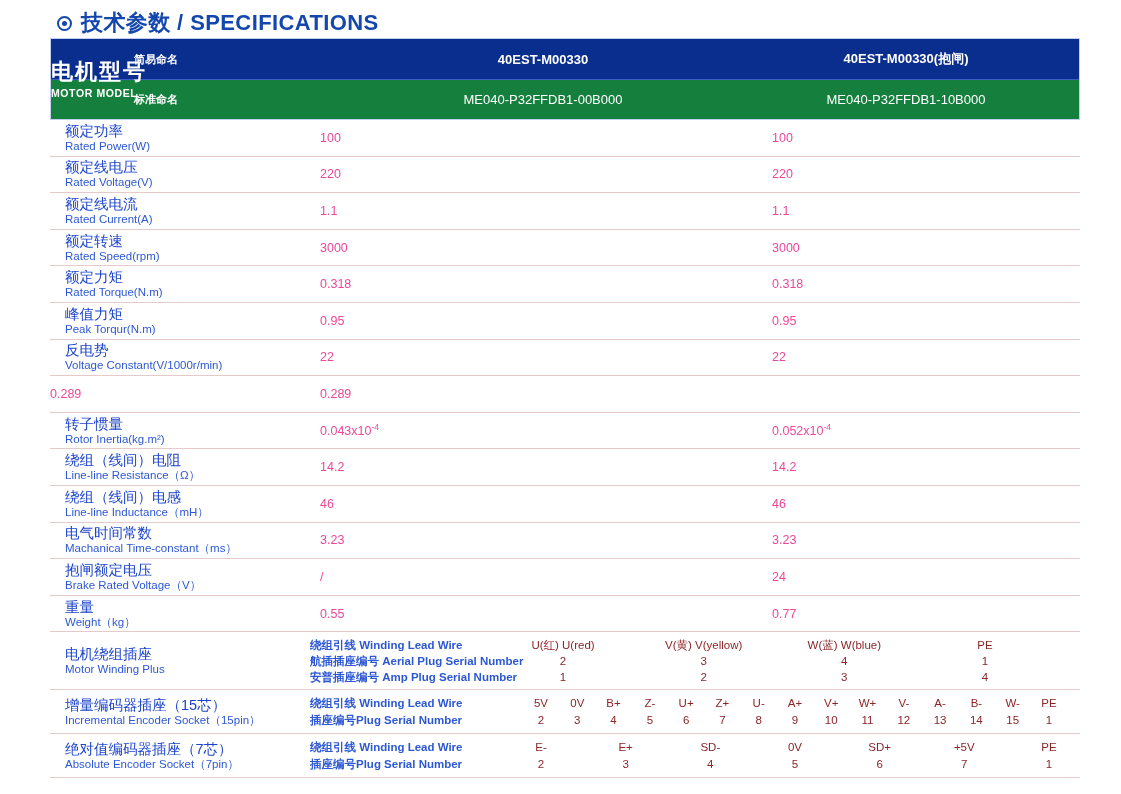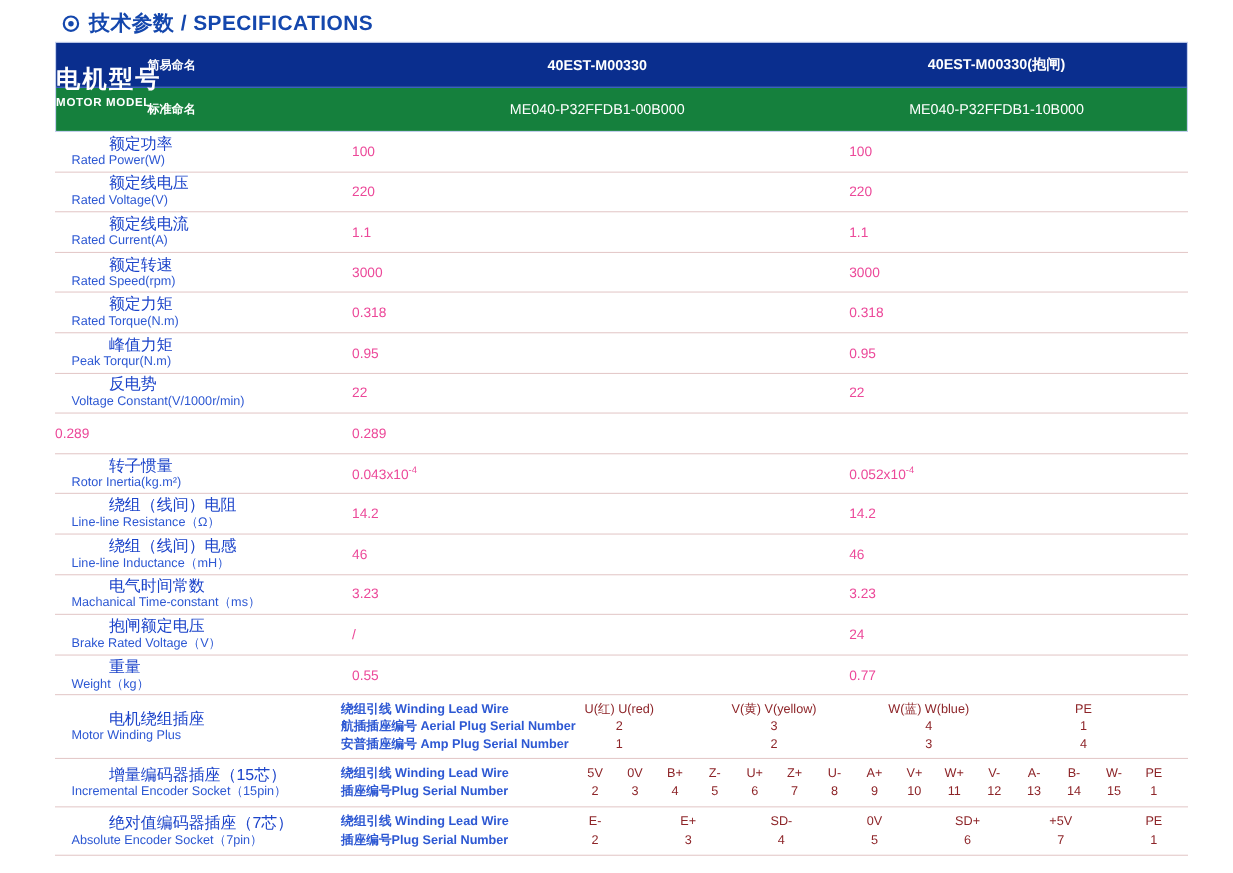--- a/index.html
+++ b/index.html
@@ -5,21 +5,21 @@
   * { margin:0; padding:0; box-sizing:border-box; }
   html,body { width:1121px; height:794px; background:#ffffff;
               font-family:"Liberation Sans","DejaVu Sans",sans-serif; }
   .page { position:relative; width:1121px; height:794px; overflow:hidden; }
 
   
   .title-row { position:absolute; left:57px; top:8px; display:flex; align-items:center; gap:9px; color:#1447ad; }
   .title-icon { width:15px; height:15px; border:2px solid #1447ad; border-radius:50%;
                 display:flex; align-items:center; justify-content:center; }
   .title-icon i { width:5px; height:5px; background:#1447ad; border-radius:50%; }
-  .title-text { font-size:19px; font-weight:bold; letter-spacing:.4px; }
+  .title-text { font-size:22px; font-weight:bold; letter-spacing:.4px; }
 
   
   .spec-table { position:absolute; left:50px; top:38px; width:1030px; }
 
   
   .table-header { position:relative; border:1px solid #c3cfee; }
   .hrow { height:40px; display:grid; grid-template-columns:302px 380px 346px; align-items:center; }
   .hrow.top { background:#0a2e8e; }
   .hrow.bot { background:#15803d; border-top:1px solid #3b5ec5; }
   .hname { padding-left:83px; color:#ffffff; font-size:11px; font-weight:bold; }
@@ -27,21 +27,21 @@
   .hrow.top .hval { font-weight:bold; }
   .model-cell { position:absolute; left:0; top:0; width:165px; height:100%;
                 display:flex; flex-direction:column; justify-content:center; color:#fff; }
   .model-zh { font-size:22px; font-weight:bold; letter-spacing:2px; line-height:24px; }
   .model-en { font-size:10.5px; font-weight:bold; letter-spacing:.6px; margin-top:3px; }
 
   
   .spec-row { height:36.6px; display:grid; grid-template-columns:270px 452px 308px;
               align-items:center; border-bottom:1px solid #e4caca; }
   .row-label { padding-left:15px; }
-  .row-label .zh { color:#1c44ca; font-size:14.5px; line-height:17px;margin-left:34px; }
+  .row-label .zh { color:#1c44ca; font-size:14.5px; line-height:17px; }
   .row-label .en { color:#2d58d3; font-size:11.5px; line-height:13px; }
   .val { text-align:left; color:#ec4899; font-size:12.5px; }
   .val sup { font-size:8.5px; }
 
   
   .conn-row { position:relative; display:flex; align-items:center; border-bottom:1px solid #e4caca; }
   .conn-row.winding { height:58px; }
   .conn-row.enc { height:44px; }
   .conn-row .row-label { flex:0 0 260px; }
   .sub-labels { color:#2d58d3; font-size:11.5px;font-weight:bold; }

